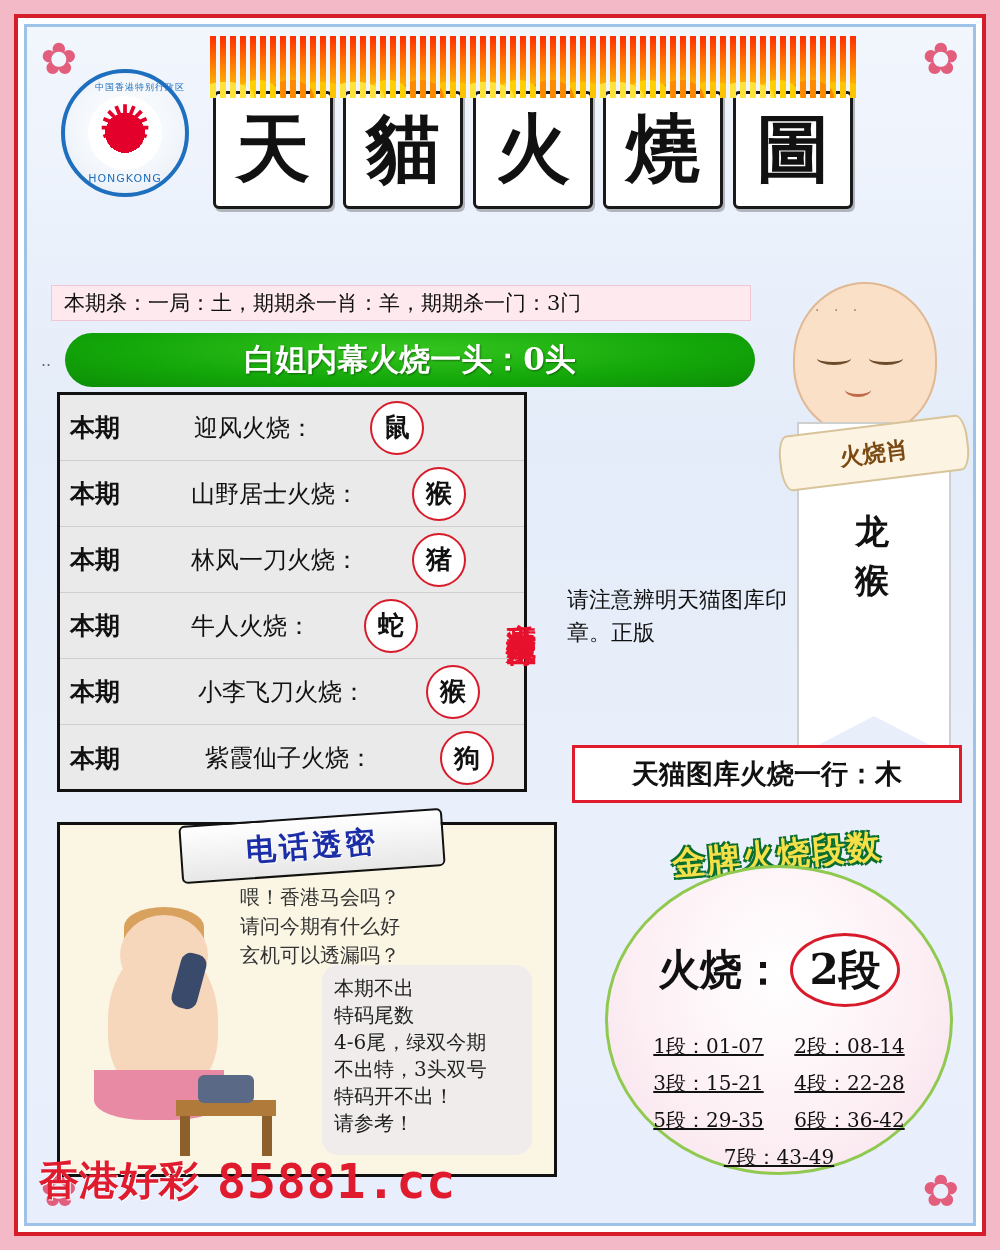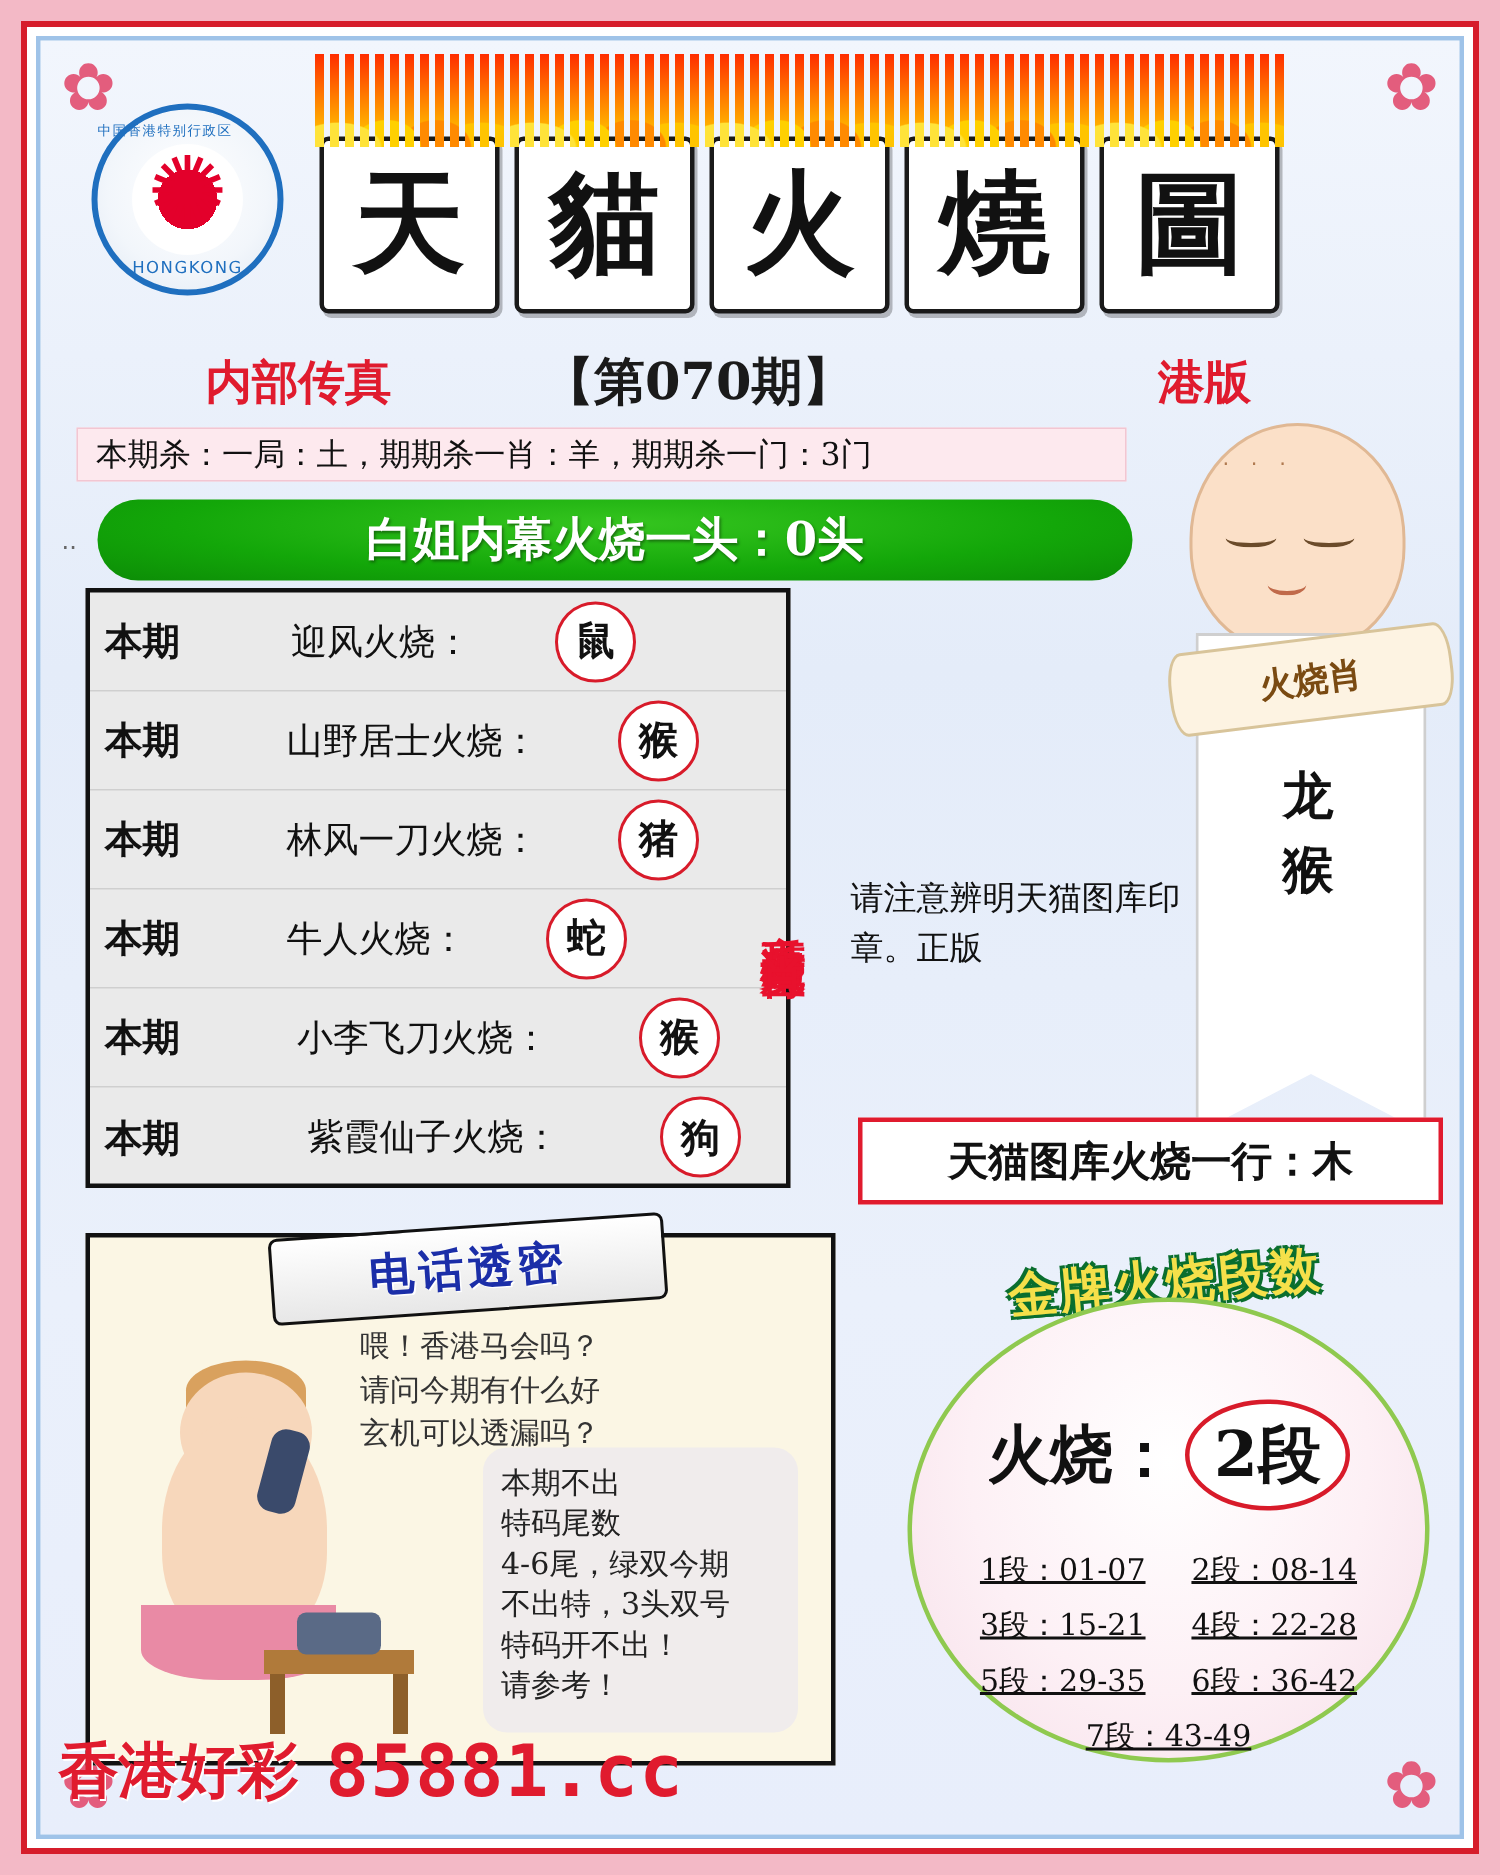--- a/index.html
+++ b/index.html
@@ -46,21 +46,21 @@
   }
   .logo .bauhinia{
     width:74px;height:74px;border-radius:50%;
     background:radial-gradient(circle,#e3002b 0 38%,#ffffff 38% 100%);
     position:relative;
   }
   .logo .bauhinia:before{
     content:"✺";position:absolute;left:0;right:0;top:-4px;
     font-size:64px;line-height:74px;color:#e3002b;text-align:center;
   }
-  .logo .lg-top{position:absolute;top:8px;left:0;right:0;text-align:left;font-size:9px;color:#1f6fbf;letter-spacing:1px;}
+  .logo .lg-top{position:absolute;top:8px;left:0;right:0;text-align:right;font-size:9px;color:#1f6fbf;letter-spacing:1px;}
   .logo .lg-bot{position:absolute;bottom:8px;left:0;right:0;text-align:center;font-size:11px;color:#1f6fbf;font-weight:normal;letter-spacing:1px;}
 
   .title-row{
     position:absolute;left:186px;top:52px;width:700px;height:130px;
     display:flex;align-items:flex-end;gap:10px;
   }
   .tchar{
     position:relative;width:120px;height:118px;
     background:#ffffff;border:3px solid #1a1a1a;border-radius:6px;
     box-sizing:border-box;
@@ -295,25 +295,20 @@
       <div class="tchar">
         <span class="flame"></span>
         <span>燒</span>
       </div>
       <div class="tchar">
         <span class="flame"></span>
         <span>圖</span>
       </div>
     </div>
 
-    <div class="sub-row">
-      <div class="sub-left">内部传真</div>
-      <div class="sub-mid">【第070期】</div>
-      <div class="sub-right">港版</div>
-    </div>
 
     <div class="kill-bar">本期杀：一局：土，期期杀一肖：羊，期期杀一门：3门</div>
     <div class="dots">..</div>
     <div class="green-oval">白姐内幕火烧一头：0头</div>
 
     <div class="list-box">
       <div class="row r1">
         <span class="lbl">本期</span>
         <span class="txt">迎风火烧：</span>
         <span class="zodiac">鼠</span>

